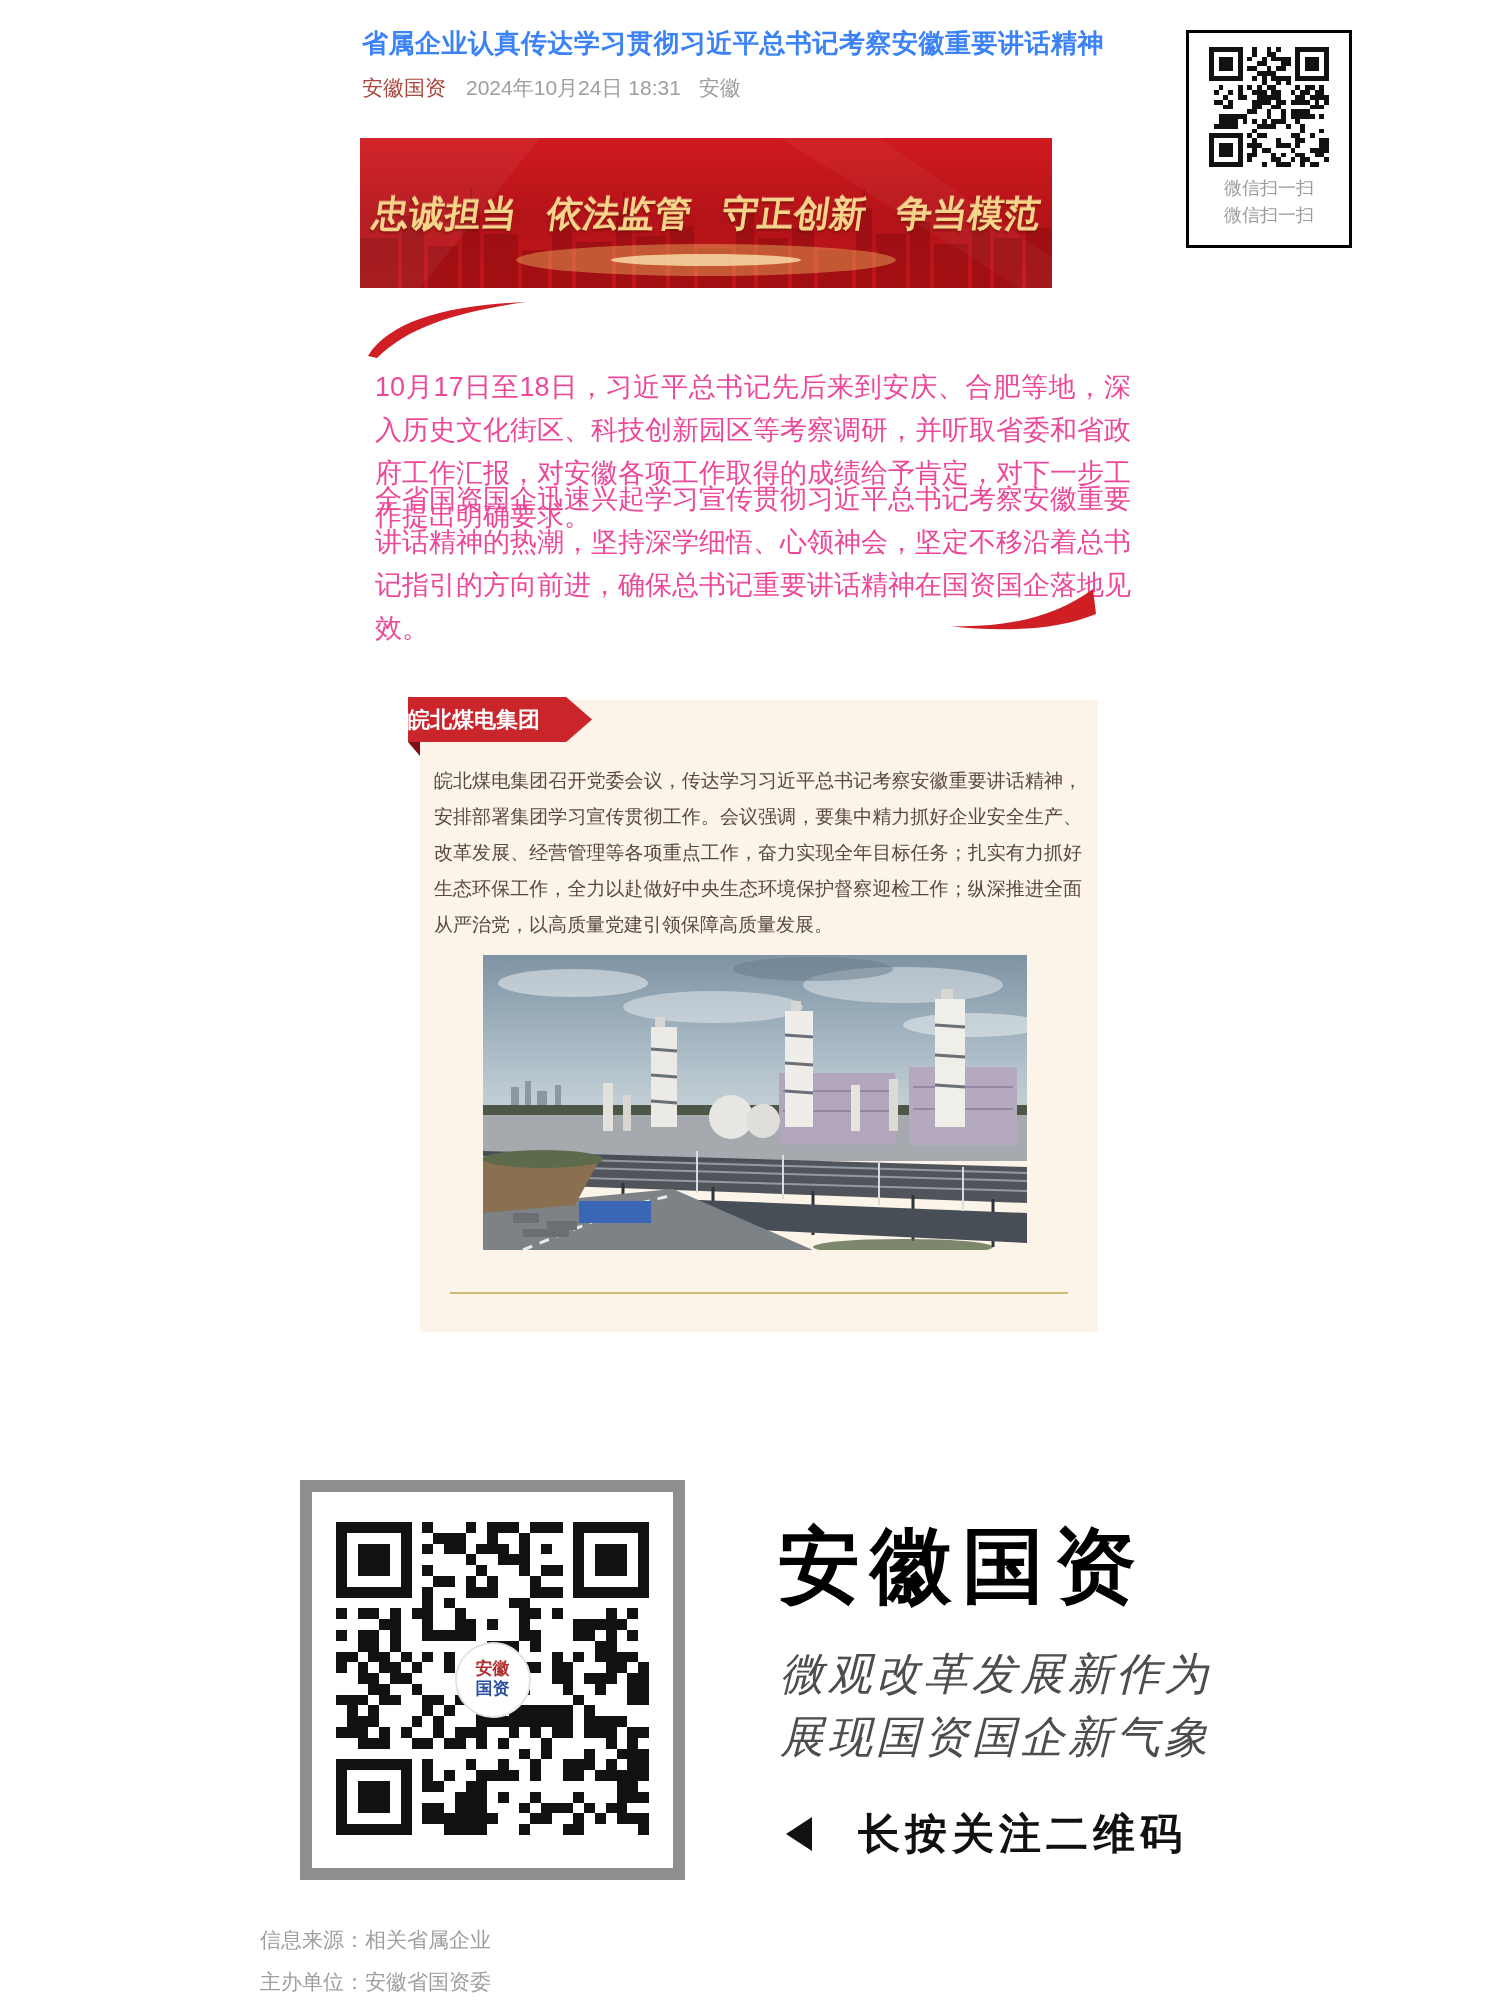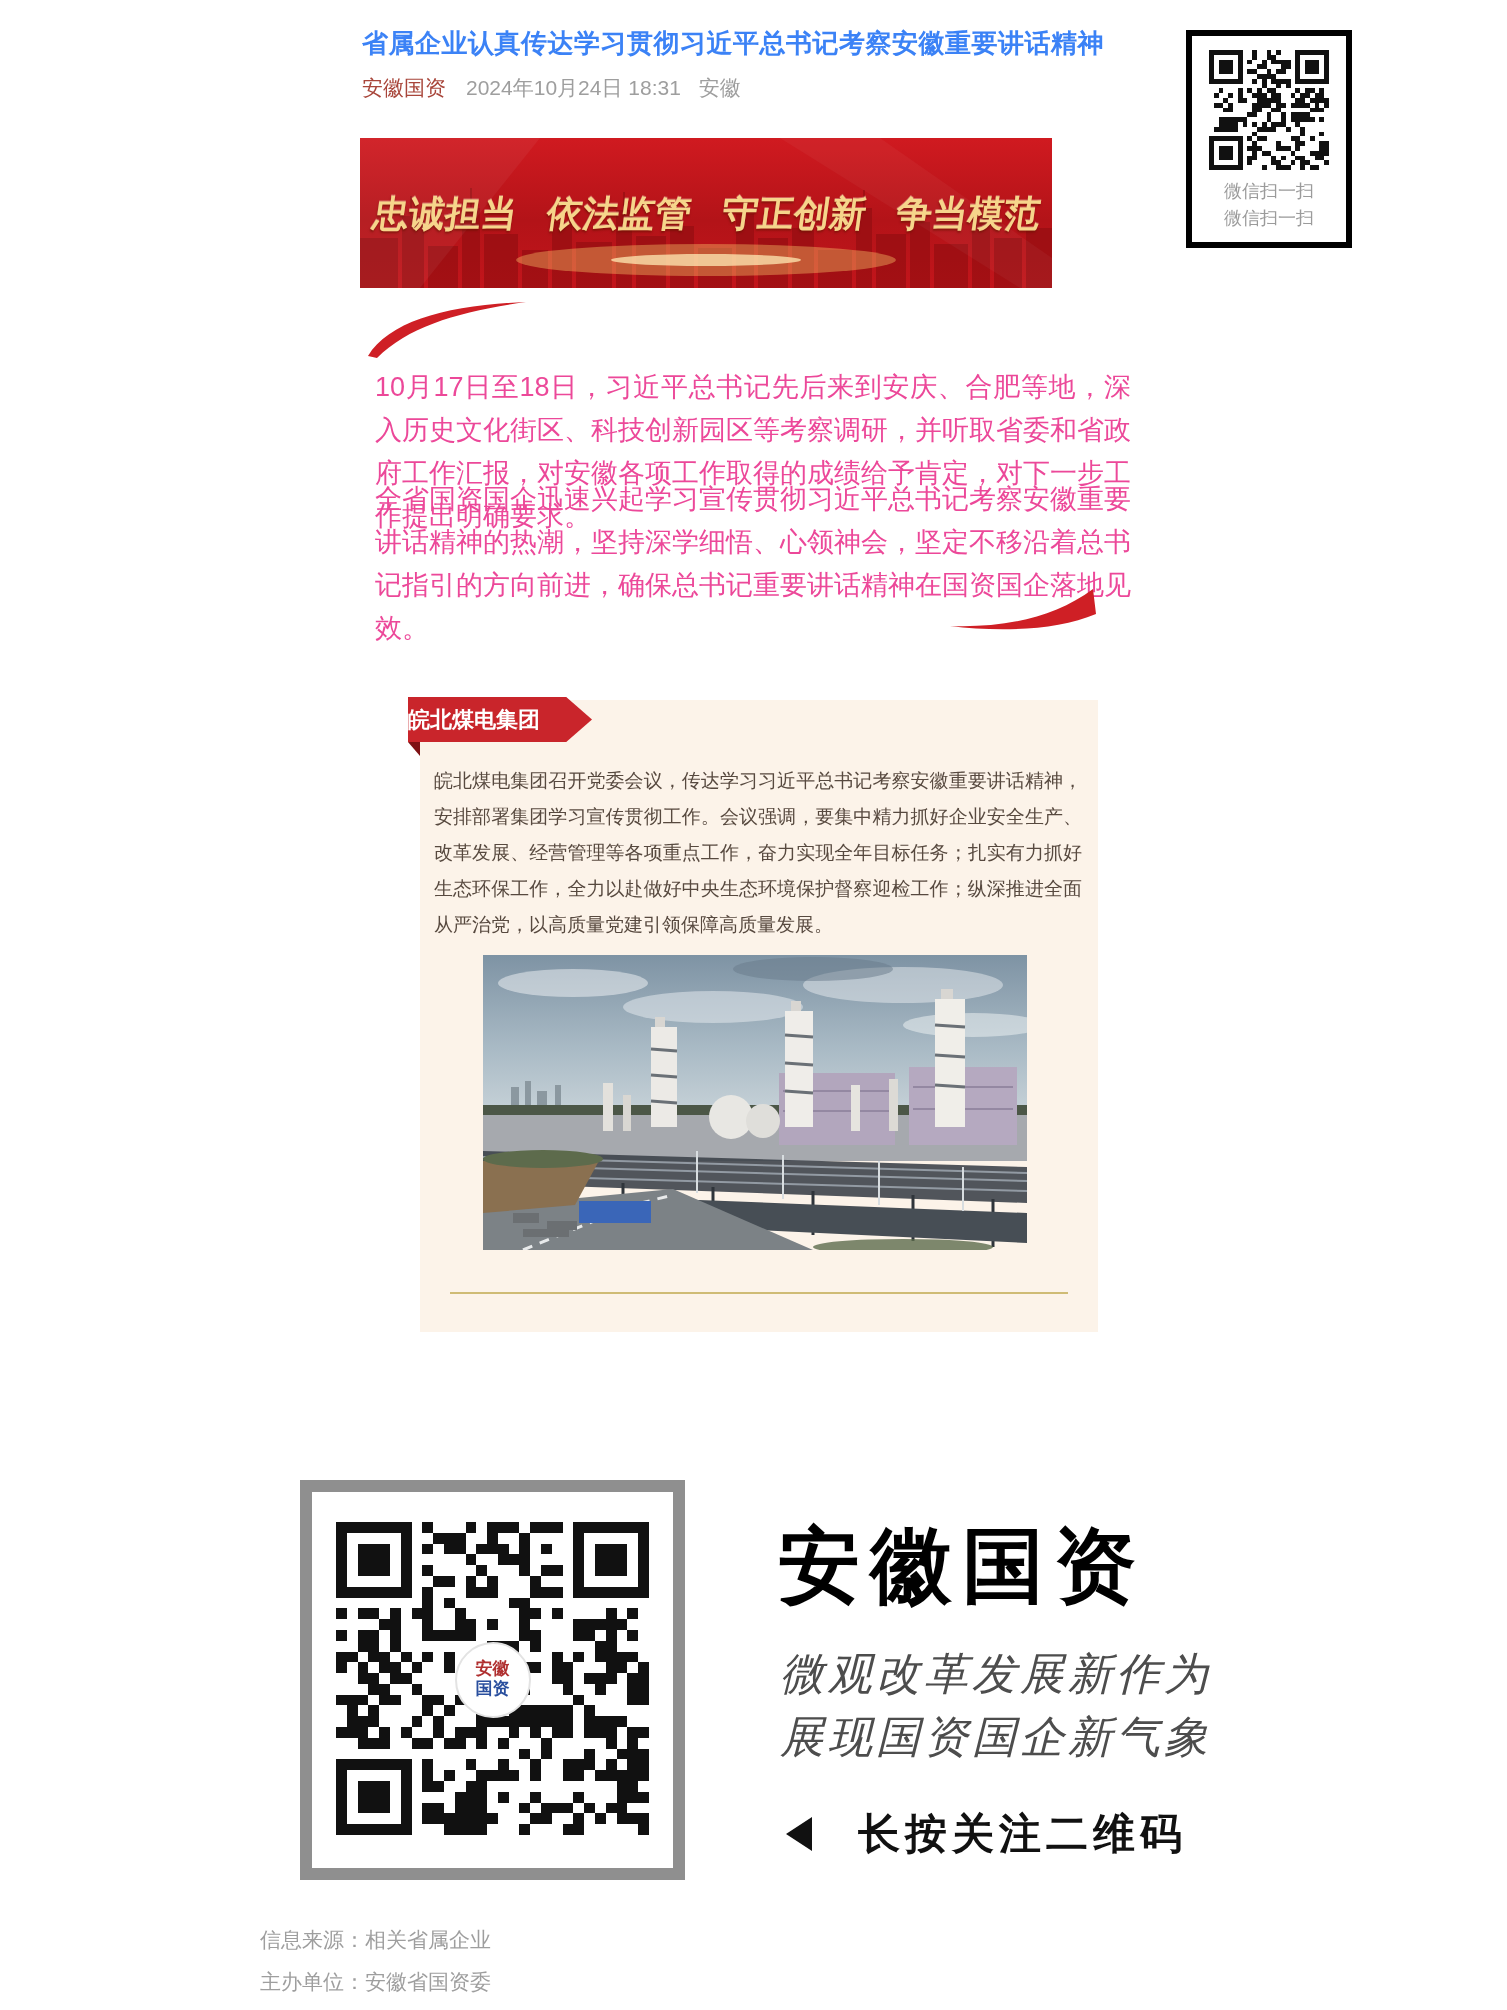--- a/index.html
+++ b/index.html
@@ -8,21 +8,21 @@
 
   
   #title{position:absolute;left:362px;top:24px;width:780px;font-size:26px;line-height:38px;
          font-weight:bold;color:#3b82f6;letter-spacing:.5px;}
   #dateline{position:absolute;left:362px;top:74px;font-size:21px;color:#9e9e9e;}
   #dateline .author{color:#a8453a;margin-right:20px;}
   #dateline .dt{margin-right:18px;}
 
   
   #wx-card{position:absolute;left:1186px;top:30px;width:166px;height:218px;background:#fff;
-           border:6px solid #000000;box-sizing:border-box;text-align:center;}
+           border:3px solid #000000;box-sizing:border-box;text-align:center;}
   #wx-card .qr-wrap{width:120px;height:120px;margin:14px auto 0 auto;}
   #wx-card .cap{font-size:18px;color:#9b9b9b;line-height:27px;margin-top:8px;}
 
   
   #banner{position:absolute;left:360px;top:138px;width:692px;height:150px;overflow:hidden;
           background:linear-gradient(180deg,#d01a20 0%,#b31318 55%,#c2151b 100%);}
   #banner svg{position:absolute;left:0;top:0;}
   #banner .slogans{position:absolute;left:0;top:52px;width:100%;text-align:center;white-space:nowrap;}
   #banner .slogans span{display:inline-block;margin:0 13px;font-size:36px;font-weight:bold;
           transform:skewX(-8deg);color:#f6d58b;

